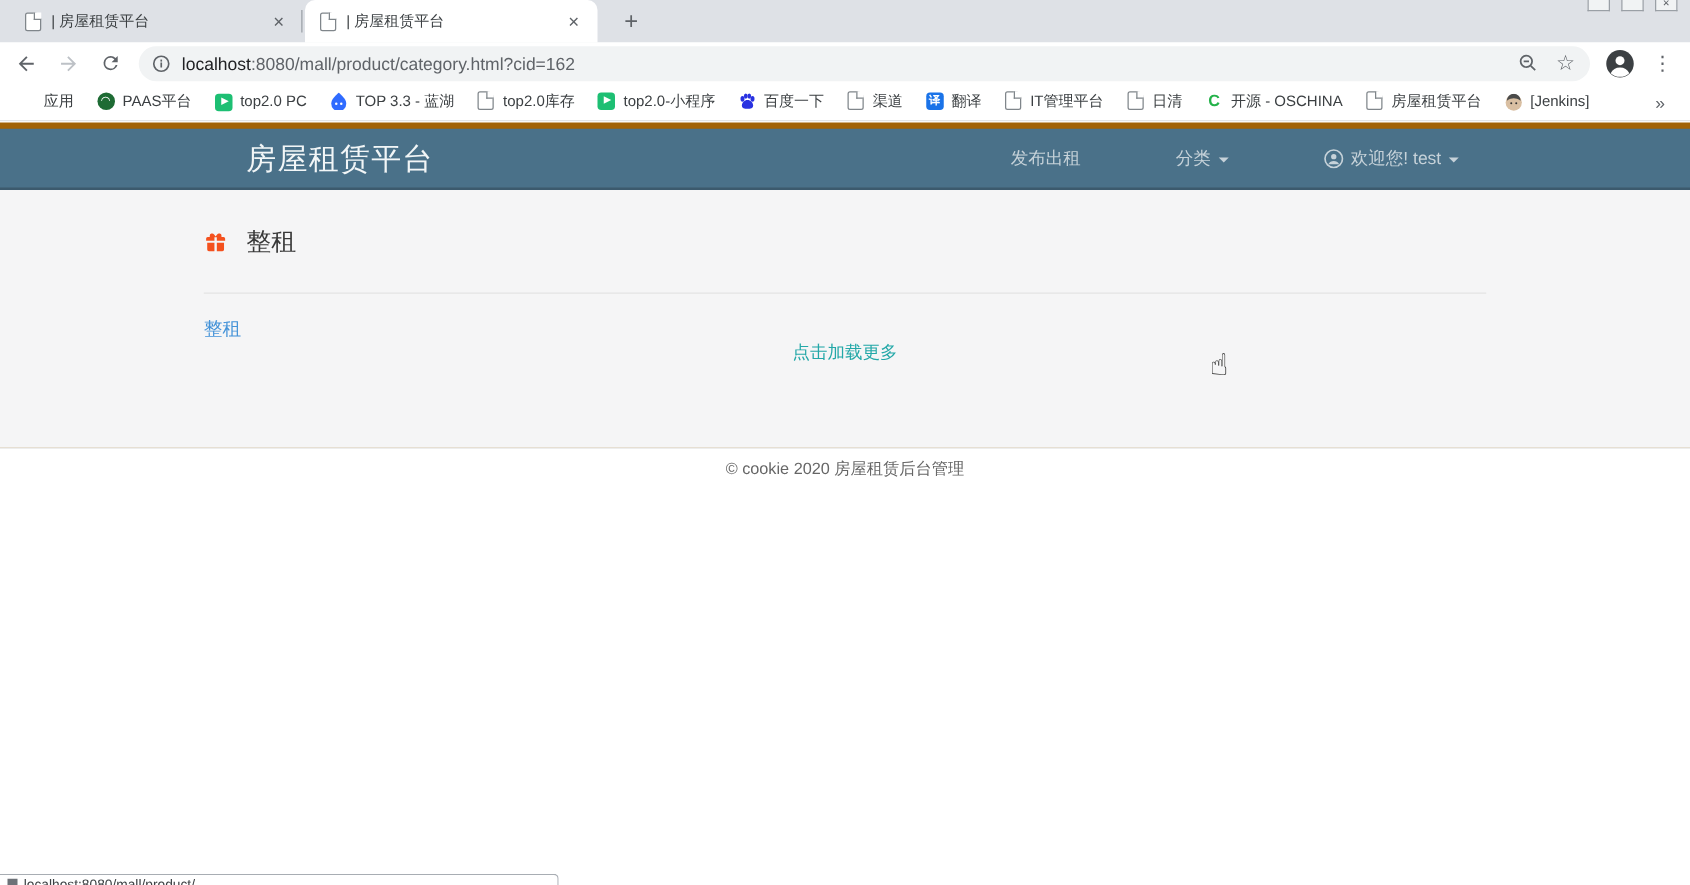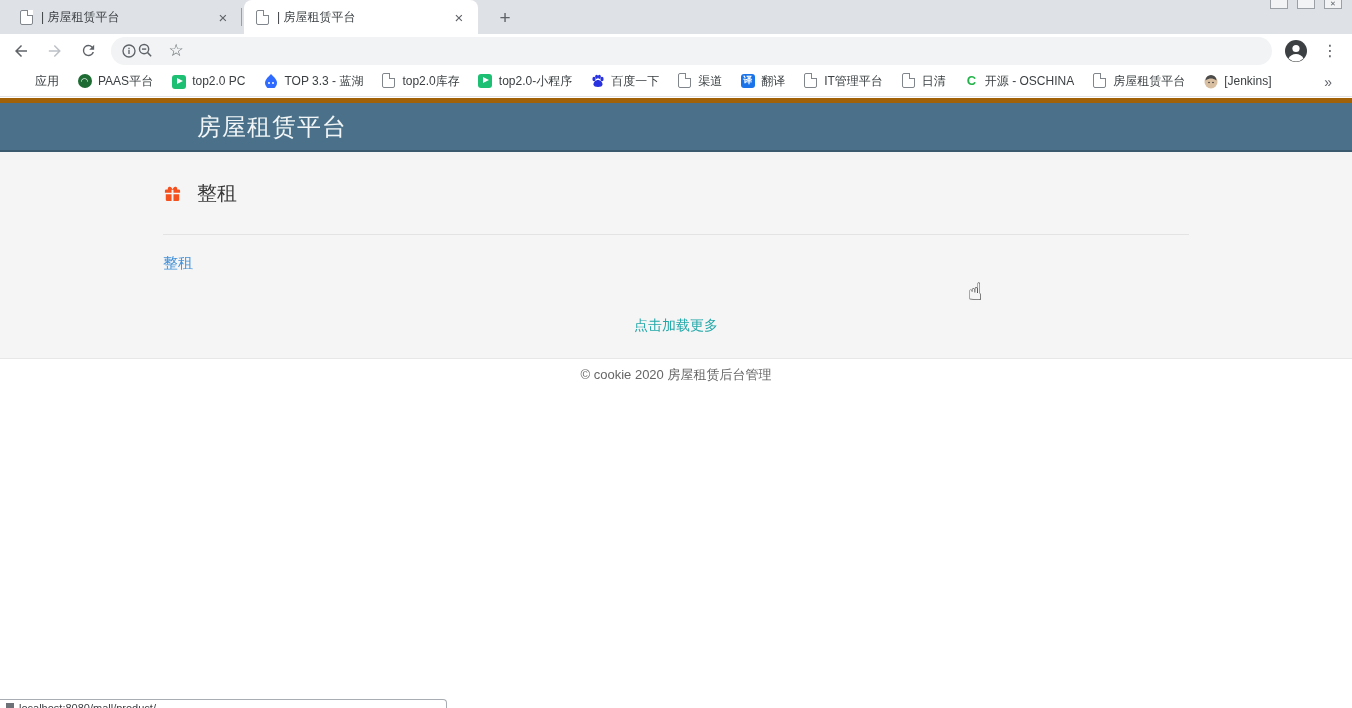--- a/index.html
+++ b/index.html
@@ -55,21 +55,21 @@
   .caret { width:0; height:0; border-left:4px solid transparent; border-right:4px solid transparent; border-top:4px solid #c6d2d9; margin-top:2px; }
   .user-ic { width:16px; height:16px; }
 
   .main-area { position:absolute; left:0; top:54px; width:1352px; height:206px; background:#f5f5f6; }
   .container { margin:0 163px; width:1026px; }
   .cat-header { display:flex; align-items:center; padding-top:28px; gap:15px; }
   .gift-ic { width:19px; height:19px; }
   .cat-title { font-size:20px; color:#383838; }
   .cat-divider { border:none; border-top:1px solid #e3e3e4; margin-top:27px; }
   .cat-link { display:inline-block; margin-top:19px; font-size:15px; color:#4593d8; text-decoration:none; }
-  .load-more { text-align:center; margin-top:43px; }
+  .load-more { text-align:center; }
   .load-more a { font-size:14px; color:#23a8a8; text-decoration:none; }
 
   .site-footer { position:absolute; left:0; top:260px; width:1352px; height:350px; background:#fff; border-top:1px solid #e7e7e7; }
   .site-footer .copy { text-align:center; margin-top:7px; font-size:13px; color:#666; }
 
   .cursor { position:absolute; left:968px; top:180px; font-size:24px; color:#111; text-shadow:0 0 1px #fff; }
 
   .status-bubble { position:absolute; left:0; bottom:0; width:447px; height:9px; background:#fff; border:1px solid #a8adb3; border-left:none; border-bottom:none; border-radius:0 4px 0 0; overflow:hidden; }
   .status-bubble .inner { display:flex; align-items:flex-start; gap:5px; padding:3px 0 0 6px; }
   .status-sq { width:8px; height:8px; background:#6d7278; flex:0 0 auto; }
@@ -114,20 +114,21 @@
       </svg>
   </span>
   <div class="omnibox">
     <span style="display:flex">
       <svg width="16" height="16" viewBox="0 0 24 24">
           <circle cx="12" cy="12" r="9" fill="none" stroke="#5f6368" stroke-width="2"></circle>
           <rect x="11" y="10.5" width="2" height="6" fill="#5f6368"></rect>
           <rect x="11" y="7" width="2" height="2.4" fill="#5f6368"></rect>
         </svg>
     </span>
+    <span class="url"><span class="host">localhost</span><span class="rest">:8080/mall/product/category.html?cid=162</span></span>
     <span class="omni-right">
       <span style="display:flex">
         <svg width="17" height="17" viewBox="0 0 24 24">
             <circle cx="10" cy="10" r="6.5" fill="none" stroke="#5f6368" stroke-width="2"></circle>
             <line x1="15" y1="15" x2="20" y2="20" stroke="#5f6368" stroke-width="2"></line>
             <line x1="7" y1="10" x2="13" y2="10" stroke="#5f6368" stroke-width="2"></line>
           </svg>
       </span>
       <span class="glyph-ic">☆</span>
     </span>
@@ -250,20 +251,38 @@
     </span>
     <span>[Jenkins]</span>
   </div>
   <div class="bm-overflow">»</div>
 </div>
 
 <div class="page">
 
   <div class="navbar">
     <div class="brand">房屋租赁平台</div>
+    <div class="nav-links">
+      <div class="nav-item">
+        <span>发布出租</span>
+      </div>
+      <div class="nav-item">
+        <span>分类</span>
+        <span class="caret"></span>
+      </div>
+      <div class="nav-item">
+        <svg class="user-ic" viewBox="0 0 24 24">
+            <circle cx="12" cy="12" r="10.5" fill="none" stroke="#c6d2d9" stroke-width="2"></circle>
+            <circle cx="12" cy="9.5" r="3.2" fill="#c6d2d9"></circle>
+            <path d="M5.5 18.5a7.5 7.5 0 0 1 13 0" fill="#c6d2d9"></path>
+          </svg>
+        <span>欢迎您! test</span>
+        <span class="caret"></span>
+      </div>
+    </div>
   </div>
 
   <div class="main-area">
     <div class="container">
       <div class="cat-header">
         <svg class="gift-ic" viewBox="0 0 24 24" fill="#f4511e">
             <path d="M20 7h-2.2c.13-.33.2-.68.2-1a2.5 2.5 0 0 0-4.5-1.5L12 6.6l-1.5-2.1A2.5 2.5 0 0 0 6 6c0 .32.07.67.2 1H4a1.6 1.6 0 0 0-1.6 1.6v2.3h8.4V7.3h2.4v3.6h8.4V8.6A1.6 1.6 0 0 0 20 7zM3.5 12.9v6.9A1.7 1.7 0 0 0 5.2 21.5h5.6v-8.6H3.5zm9.7 8.6h5.6a1.7 1.7 0 0 0 1.7-1.7v-6.9h-7.3v8.6z"></path>
           </svg>
         <span class="cat-title">整租</span>
       </div>

